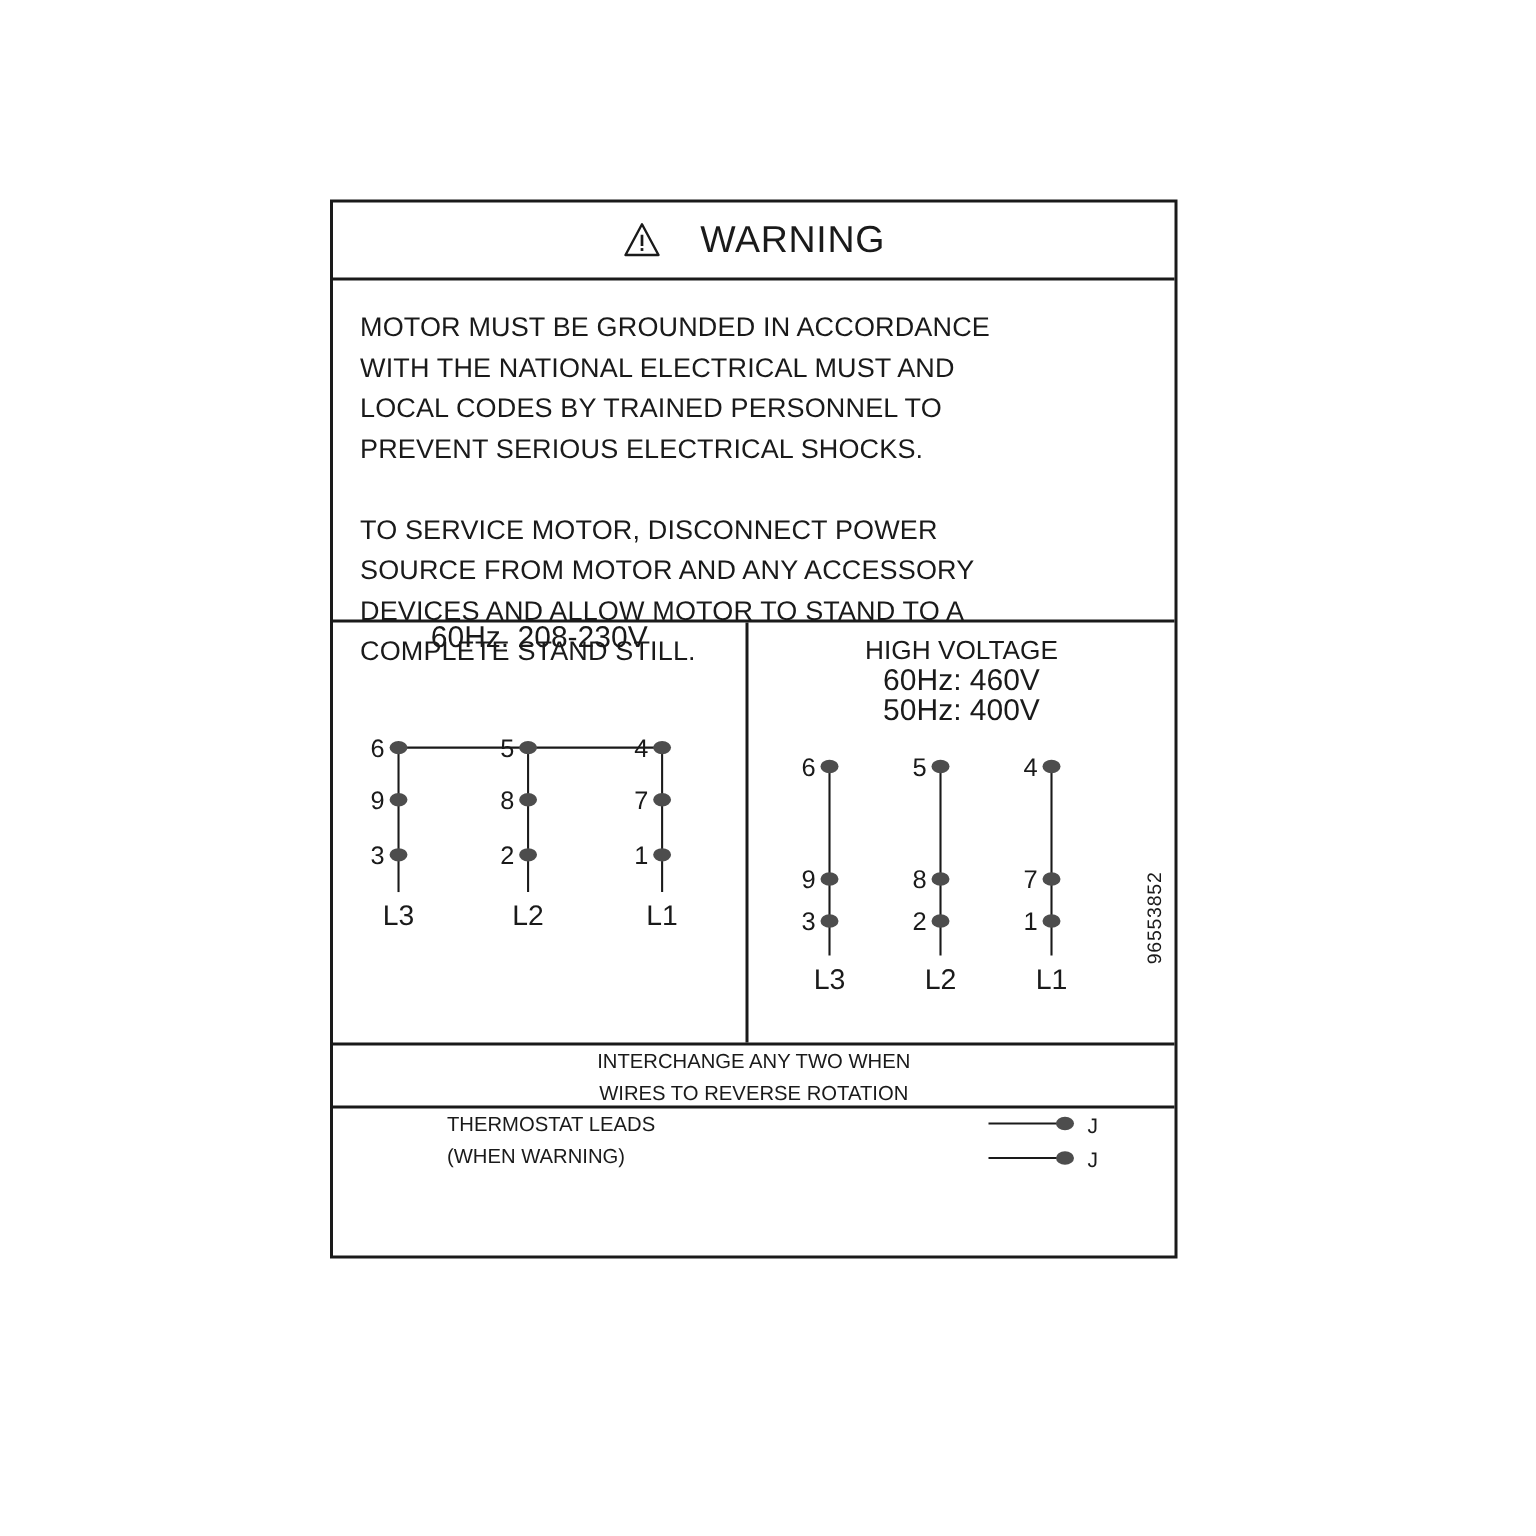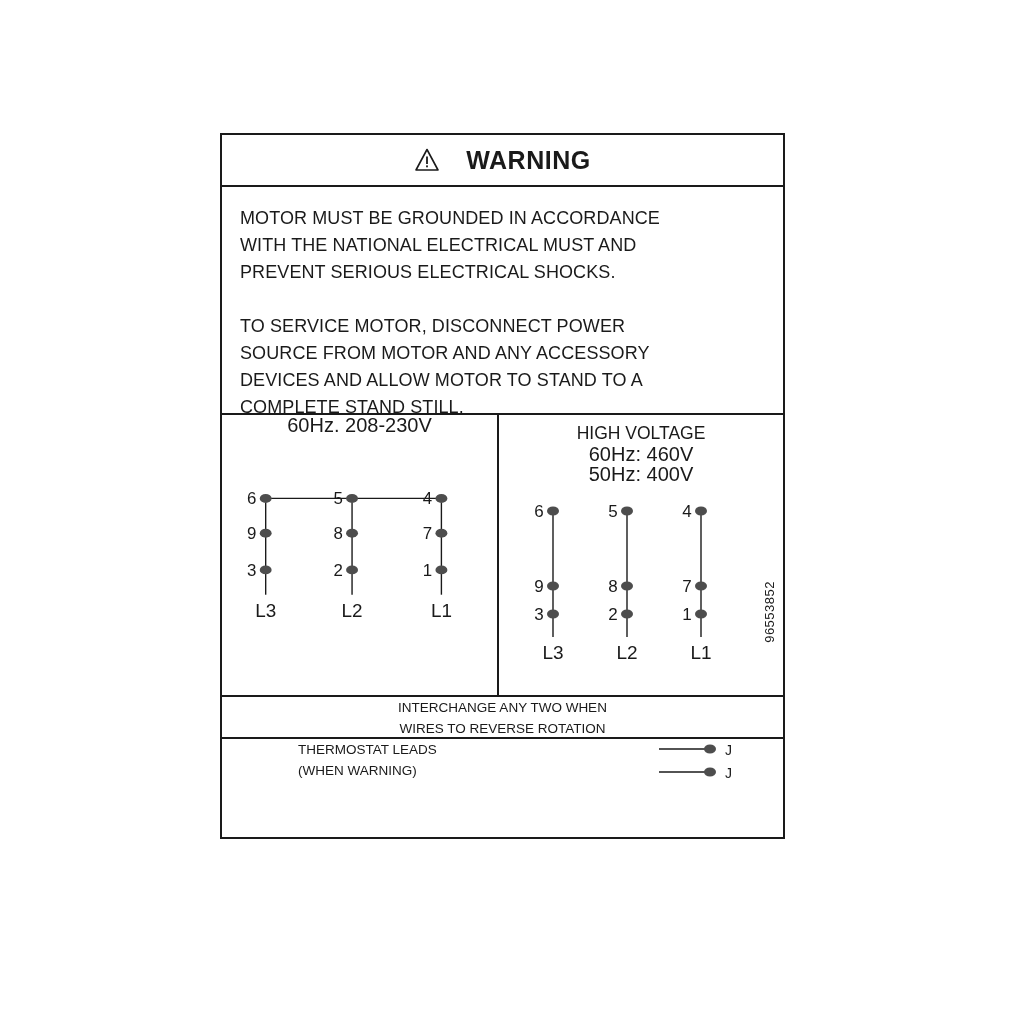--- a/index.html
+++ b/index.html
@@ -38,21 +38,21 @@
     gap: 26px;
   }
   .warn-triangle {
     width: 26px;
     height: 26px;
     display: block;
   }
   .warning-title {
     font-size: 25px;
     letter-spacing: 0.5px;
-    font-weight: 700;
+    font-weight: 400;
   }
 
   
   .warning-body {
     padding: 18px 18px 10px 18px;
     border-bottom: 2px solid #1a1a1a;
     height: 228px;
     box-sizing: border-box;
   }
   .warning-body p {
@@ -161,20 +161,21 @@
       <path d="M13 2.5 L24 23 L2 23 Z" fill="none" stroke="#1a1a1a" stroke-width="1.6" stroke-linejoin="round"></path>
       <rect x="12.1" y="9.5" width="1.8" height="7.5" fill="#1a1a1a"></rect>
       <rect x="12.1" y="18.4" width="1.8" height="1.9" fill="#1a1a1a"></rect>
     </svg>
     <span class="warning-title">WARNING</span>
   </div>
 
   <div class="warning-body">
     <p>MOTOR MUST BE GROUNDED IN ACCORDANCE</p>
     <p>WITH THE NATIONAL ELECTRICAL MUST AND</p>
+    <p>LOCAL CODES BY TRAINED PERSONNEL TO</p>
     <p>PREVENT SERIOUS ELECTRICAL SHOCKS.</p>
     <div class="para-gap"></div>
     <p>TO SERVICE MOTOR, DISCONNECT POWER</p>
     <p>SOURCE FROM MOTOR AND ANY ACCESSORY</p>
     <p>DEVICES AND ALLOW MOTOR TO STAND TO A</p>
     <p>COMPLETE STAND STILL.</p>
   </div>
 
   <div class="diagram-area">
 

